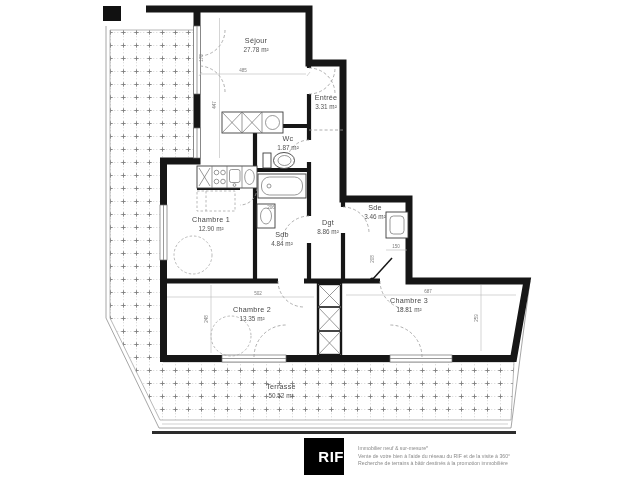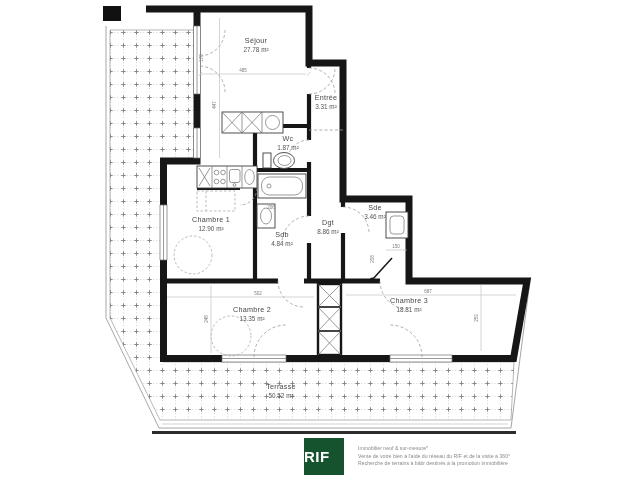--- a/index.html
+++ b/index.html
@@ -13,22 +13,22 @@
   .wall{stroke:#161616;fill:none;}
   .thin{stroke:#8f8f8f;stroke-width:.8;fill:none;}
   .door{stroke:#9a9a9a;stroke-width:.8;fill:none;stroke-dasharray:3 2.2;}
   .furn{stroke:#a8a8a8;stroke-width:.8;fill:none;stroke-dasharray:2.5 2;}
   .fix{stroke:#3d3d3d;stroke-width:.9;fill:#fff;}
   .fixl{stroke:#6e6e6e;stroke-width:.7;fill:none;}
   .win{fill:#fff;stroke:#6e6e6e;stroke-width:.7;}
   .footer-left{position:absolute;top:441px;left:30px;width:242px;text-align:right;}
   .footer-left .head{font-size:7.6px;font-weight:bold;color:#1f1f1f;line-height:9px;}
   .footer-left .sub{font-size:4.9px;color:#9b9b9b;line-height:6.3px;}
-  .rif-logo{position:absolute;left:304px;top:438px;width:40px;height:37px;background:#14532d;
-            display:flex;align-items:center;justify-content:flex-start;}
+  .rif-logo{position:absolute;left:304px;top:438px;width:40px;height:37px;background:#000000;
+            display:flex;align-items:center;justify-content:flex-end;}
   .rif-logo span{color:#fff;font-weight:bold;font-size:15px;letter-spacing:.5px;}
   .footer-right{position:absolute;left:358px;top:445px;width:270px;}
   .footer-right div{font-size:5.2px;color:#8a8a8a;line-height:7.6px;}
 </style>
 </head>
 <body>
 
 <div id="stage">
 
 <svg width="640" height="480" viewBox="0 0 640 480">

